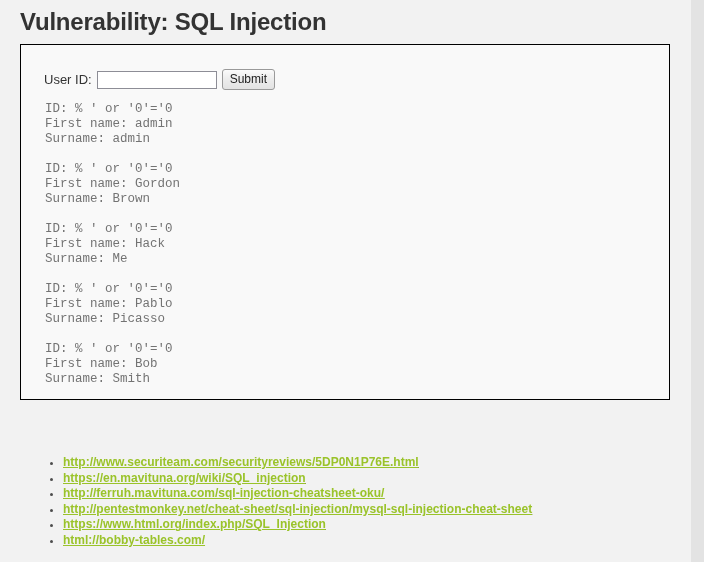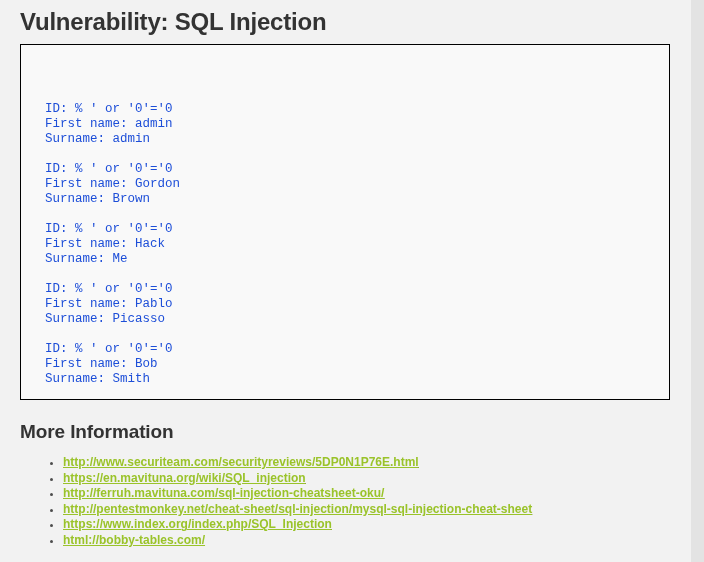--- a/index.html
+++ b/index.html
@@ -96,21 +96,21 @@
     cursor: pointer;
     line-height: 19px;
   }
   #results {
     position: absolute;
     left: 24px;
     top: 57px;
     font-family: "Liberation Mono", monospace;
     font-size: 12.5px;
     line-height: 15px;
-    color: #1d4ed8;
+    color: #737373;
     white-space: pre;
     margin: 0;
   }
   .result-record {
     margin: 0 0 15px 0;
   }
   .result-record:last-child { margin-bottom: 0; }
   .result-line { display: block; white-space: pre; }
 
   h2#more-info-title {
@@ -150,31 +150,35 @@
 </style>
 </head>
 <body>
 
 <div id="page">
 
   <h1 id="page-title">Vulnerability: SQL Injection</h1>
 
   <div id="vuln-box">
 
+    <div id="user-id-form">
+      <span id="user-id-label">User ID:</span>
+      <input id="user-id-input" type="text" value="" style="">
+      <button id="submit-button">Submit</button>
+    </div>
 
     <div id="results"><div class="result-record"><span class="result-line">ID: % ' or '0'='0</span><span class="result-line">First name: admin</span><span class="result-line">Surname: admin</span></div><div class="result-record"><span class="result-line">ID: % ' or '0'='0</span><span class="result-line">First name: Gordon</span><span class="result-line">Surname: Brown</span></div><div class="result-record"><span class="result-line">ID: % ' or '0'='0</span><span class="result-line">First name: Hack</span><span class="result-line">Surname: Me</span></div><div class="result-record"><span class="result-line">ID: % ' or '0'='0</span><span class="result-line">First name: Pablo</span><span class="result-line">Surname: Picasso</span></div><div class="result-record"><span class="result-line">ID: % ' or '0'='0</span><span class="result-line">First name: Bob</span><span class="result-line">Surname: Smith</span></div></div>
 
   </div>
 
-  <h2 id="more-info-title">More Information</h2>
 
   <ul id="more-info-list">
       <li><a href="#">http://www.securiteam.com/securityreviews/5DP0N1P76E.html</a></li>
       <li><a href="#">https://en.mavituna.org/wiki/SQL_injection</a></li>
       <li><a href="#">http://ferruh.mavituna.com/sql-injection-cheatsheet-oku/</a></li>
       <li><a href="#">http://pentestmonkey.net/cheat-sheet/sql-injection/mysql-sql-injection-cheat-sheet</a></li>
-      <li><a href="#">https://www.index.org/index.php/SQL_Injection</a></li>
+      <li><a href="#">https://www.html.org/index.php/SQL_Injection</a></li>
       <li><a href="#">html://bobby-tables.com/</a></li>
     </ul>
 
 </div>
 
 <div id="scrollbar-gutter"></div>
 
 </body></html>

